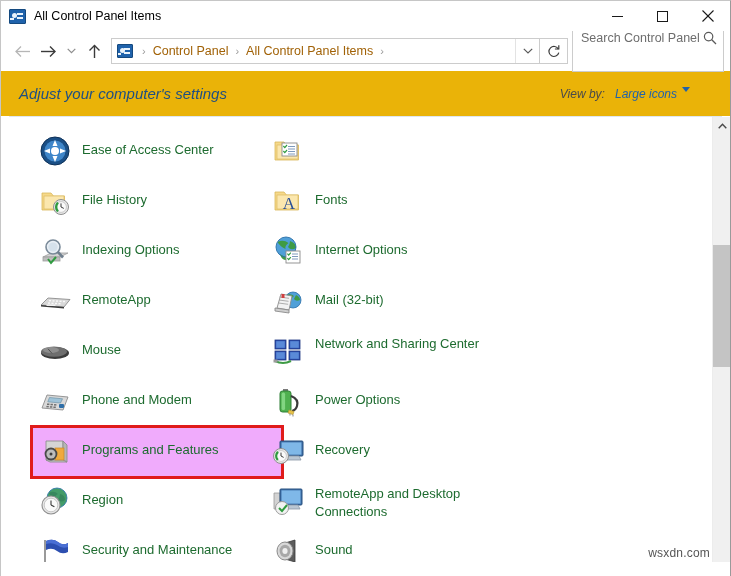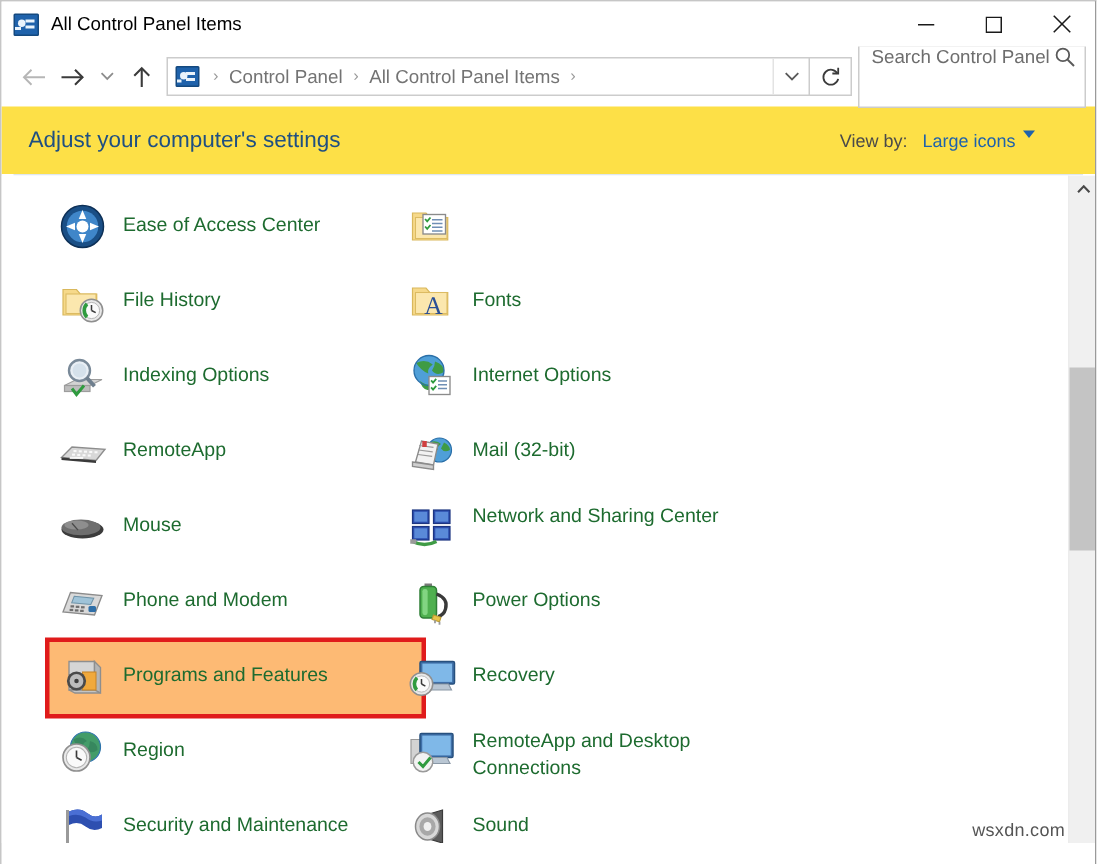--- a/index.html
+++ b/index.html
@@ -104,21 +104,21 @@
     min-width: 0;
   }
   .addr-icon {
     width: 16px; height: 14px;
     margin: 0 4px 0 5px;
     flex: none;
     position: relative;
   }
   .crumb {
     font-size: 12.5px;
-    color: #737373;
+    color: #a16207;
     white-space: nowrap;
     padding: 0 2px;
   }
   .crumb-sep {
     color: #9a9a9a;
     font-size: 11px;
     padding: 0 5px;
     user-select: none;
   }
   .addr-spacer { flex: 1 1 auto; min-width: 4px; }
@@ -152,21 +152,22 @@
     color: #6d6d6d;
     white-space: nowrap;
   }
 
   
   .headerstrip {
     height: 45px;
     display: flex;
     align-items: center;
     padding: 0 18px 0 18px;
-    background: #fde047;
+    background: #eab308;
+    font-style: italic;
   }
   .page-title {
     font-size: 15px;
     color: #1f4f82;
     white-space: nowrap;
   }
   .hs-spacer { flex: 1 1 auto; }
   .viewby-label {
     font-size: 12px;
     color: #4a4a4a;
@@ -229,21 +230,21 @@
   .cp-item .lbl {
     font-size: 13px;
     color: #1d6b2f;
     line-height: 18px;
     padding-top: 7px;
     max-width: 190px;
   }
   .cp-item.two-line .lbl { padding-top: 1px; }
 
   .cp-item.selected {
-    background: #fdba74;
+    background: #f0abfc;
   }
   .cp-item.annotated {
     outline: 3px solid #e01b1b;
     outline-offset: -1px;
   }
 
   
   .scrollbar {
     position: absolute;
     right: 0; top: 0;

